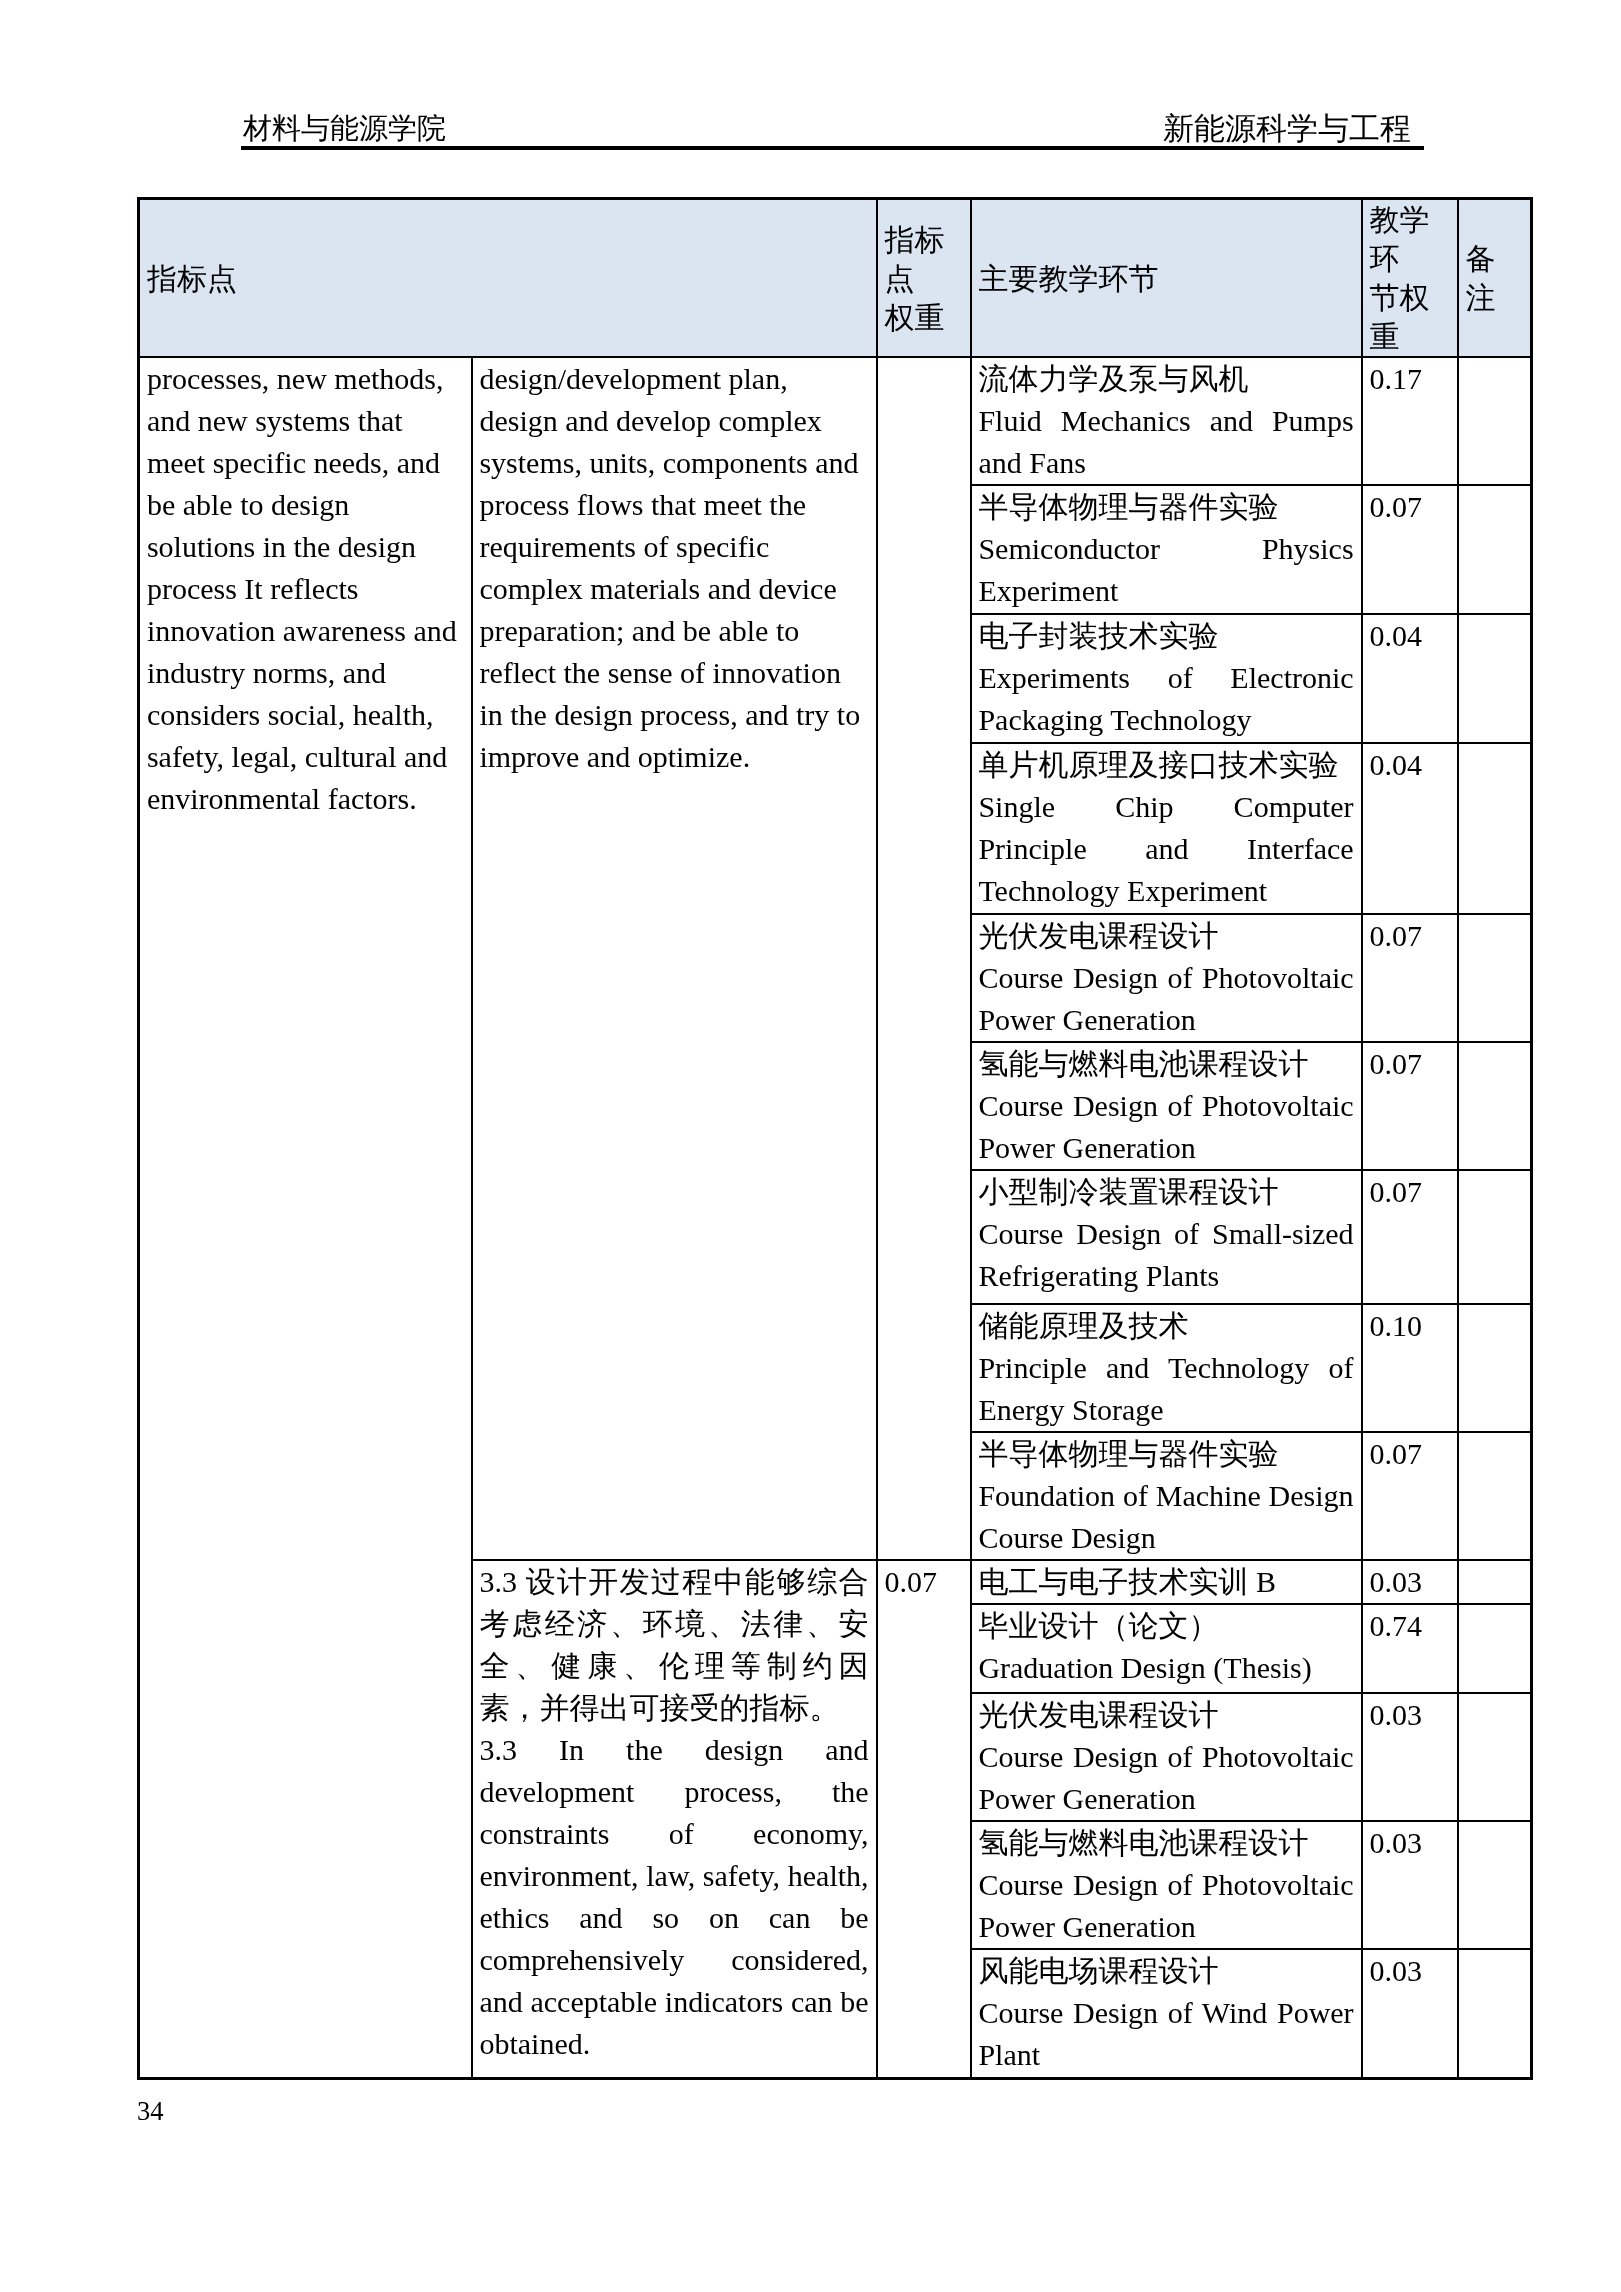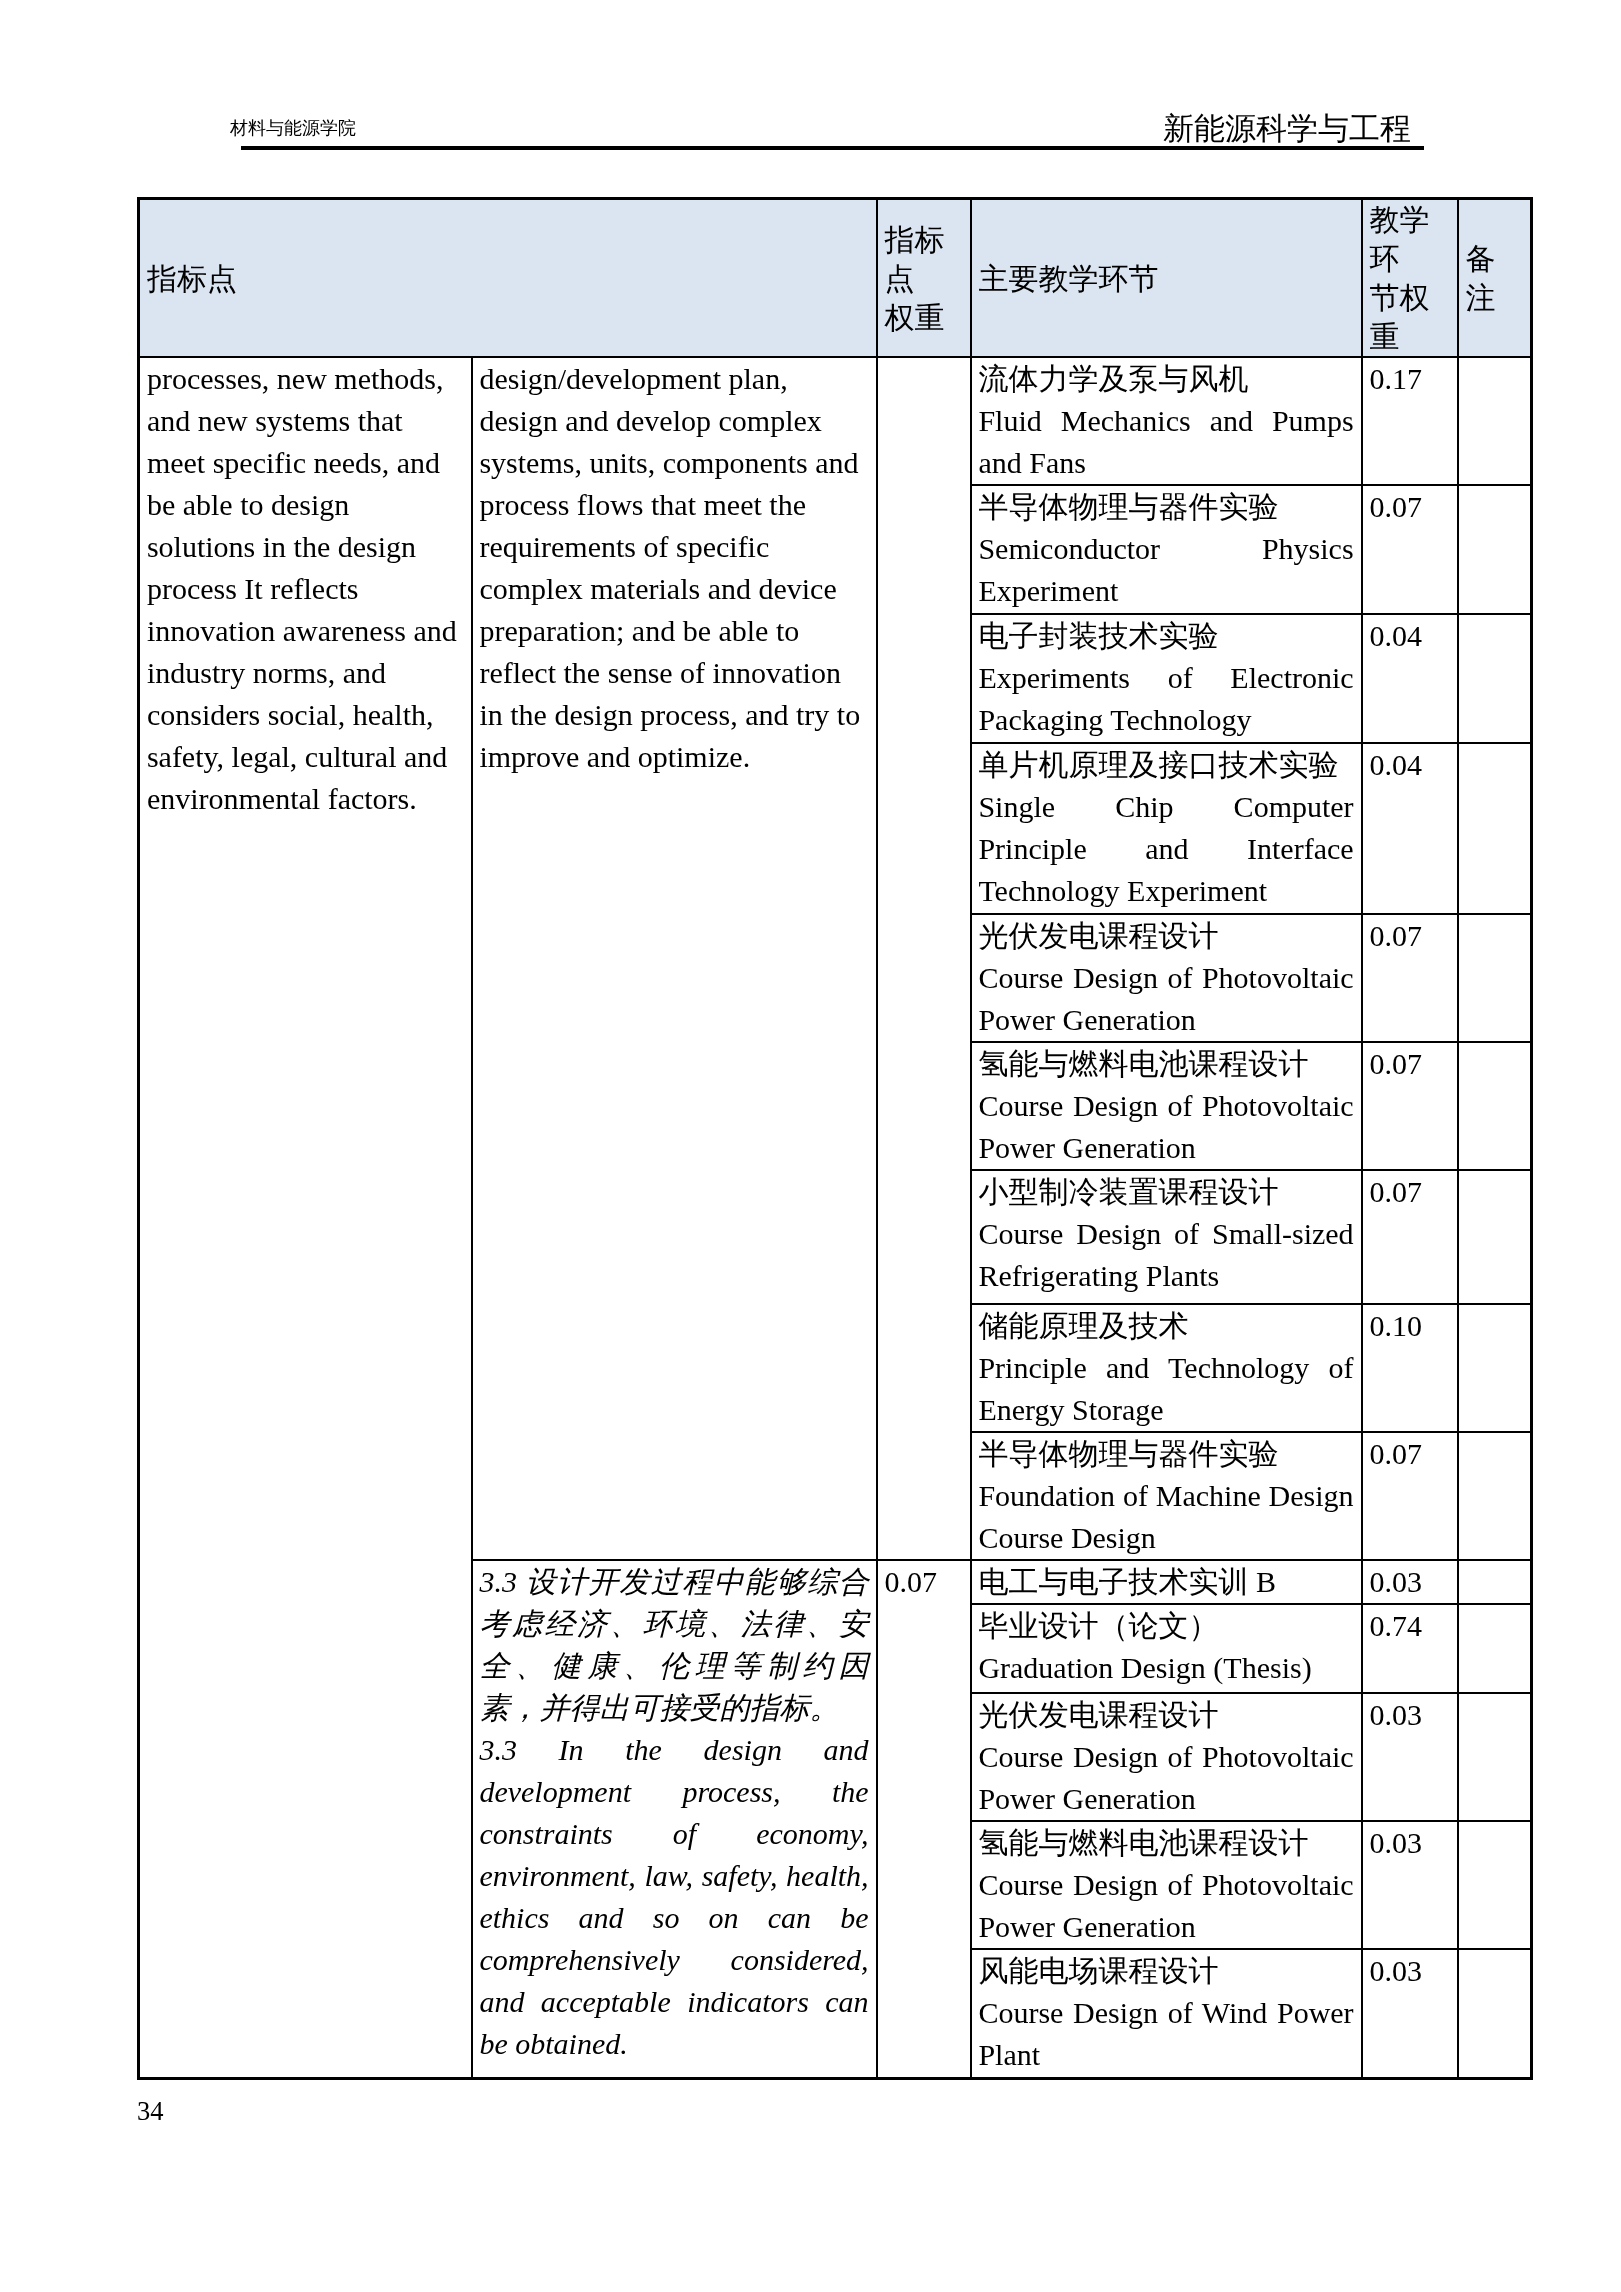--- a/index.html
+++ b/index.html
@@ -1,21 +1,21 @@
 <!DOCTYPE html>
 <html><head>
 <meta charset="utf-8">
 <style>
   html,body{margin:0;padding:0;}
   body{
     width:1621px;height:2293px;position:relative;background:#ffffff;
     font-family:"Liberation Serif","DejaVu Serif",serif;color:#000;
   }
   .page-header-left{
-    position:absolute;left:230px;top:113px;font-size:18px;line-height:31px;
+    position:absolute;left:243px;top:113px;font-size:29px;line-height:31px;
   }
   .page-header-right{
     position:absolute;right:210px;top:113px;font-size:31px;line-height:31px;
   }
   .page-header-rule{
     position:absolute;left:241px;top:146px;width:1183px;height:3.9px;background:#000;
   }
   table.main{
     position:absolute;left:137px;top:197px;width:1393px;
     border-collapse:collapse;table-layout:fixed;
@@ -25,21 +25,21 @@
     border:2.9px solid #000;padding:0 6.9px;vertical-align:top;overflow:hidden;
     font-weight:normal;text-align:left;box-sizing:border-box;
   }
   table.main{border:3.9px solid #000;}
   tr.hdr th{
     background:#dbe5f1;vertical-align:middle;line-height:39px;white-space:pre-line;
   }
   td.longtext{
     text-align:justify;-moz-text-align-last:left;text-align-last:left;padding-top:2px;
   }
-  td.cell-33{vertical-align:middle;font-style:italic;}
+  td.cell-33{vertical-align:middle;}
   .jus{text-align:justify;text-align-last:left;}
   td.course{padding-top:0;margin-left:16px;}
   td.course .en{text-align:justify;text-align-last:left;}
   td.weight{vertical-align:middle;padding:0 3.9px;margin-top:45px;}
   td.remark{padding:0;}
   .footer-page{
     position:absolute;left:137px;top:2096px;width:1393px;
     font-size:26.5px;
   }
 </style>

